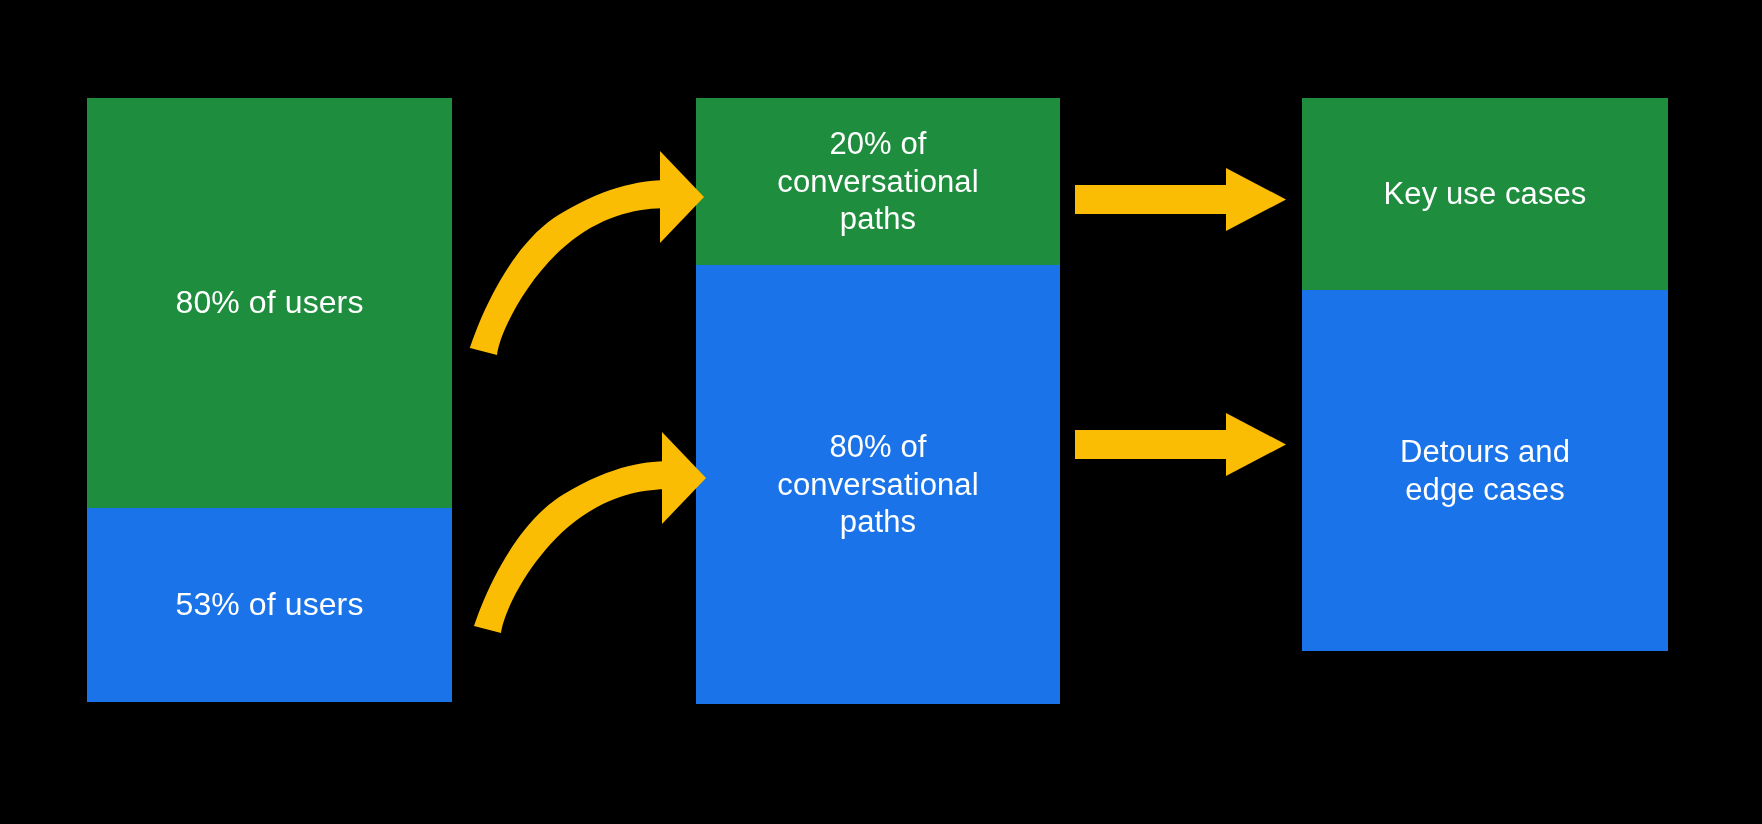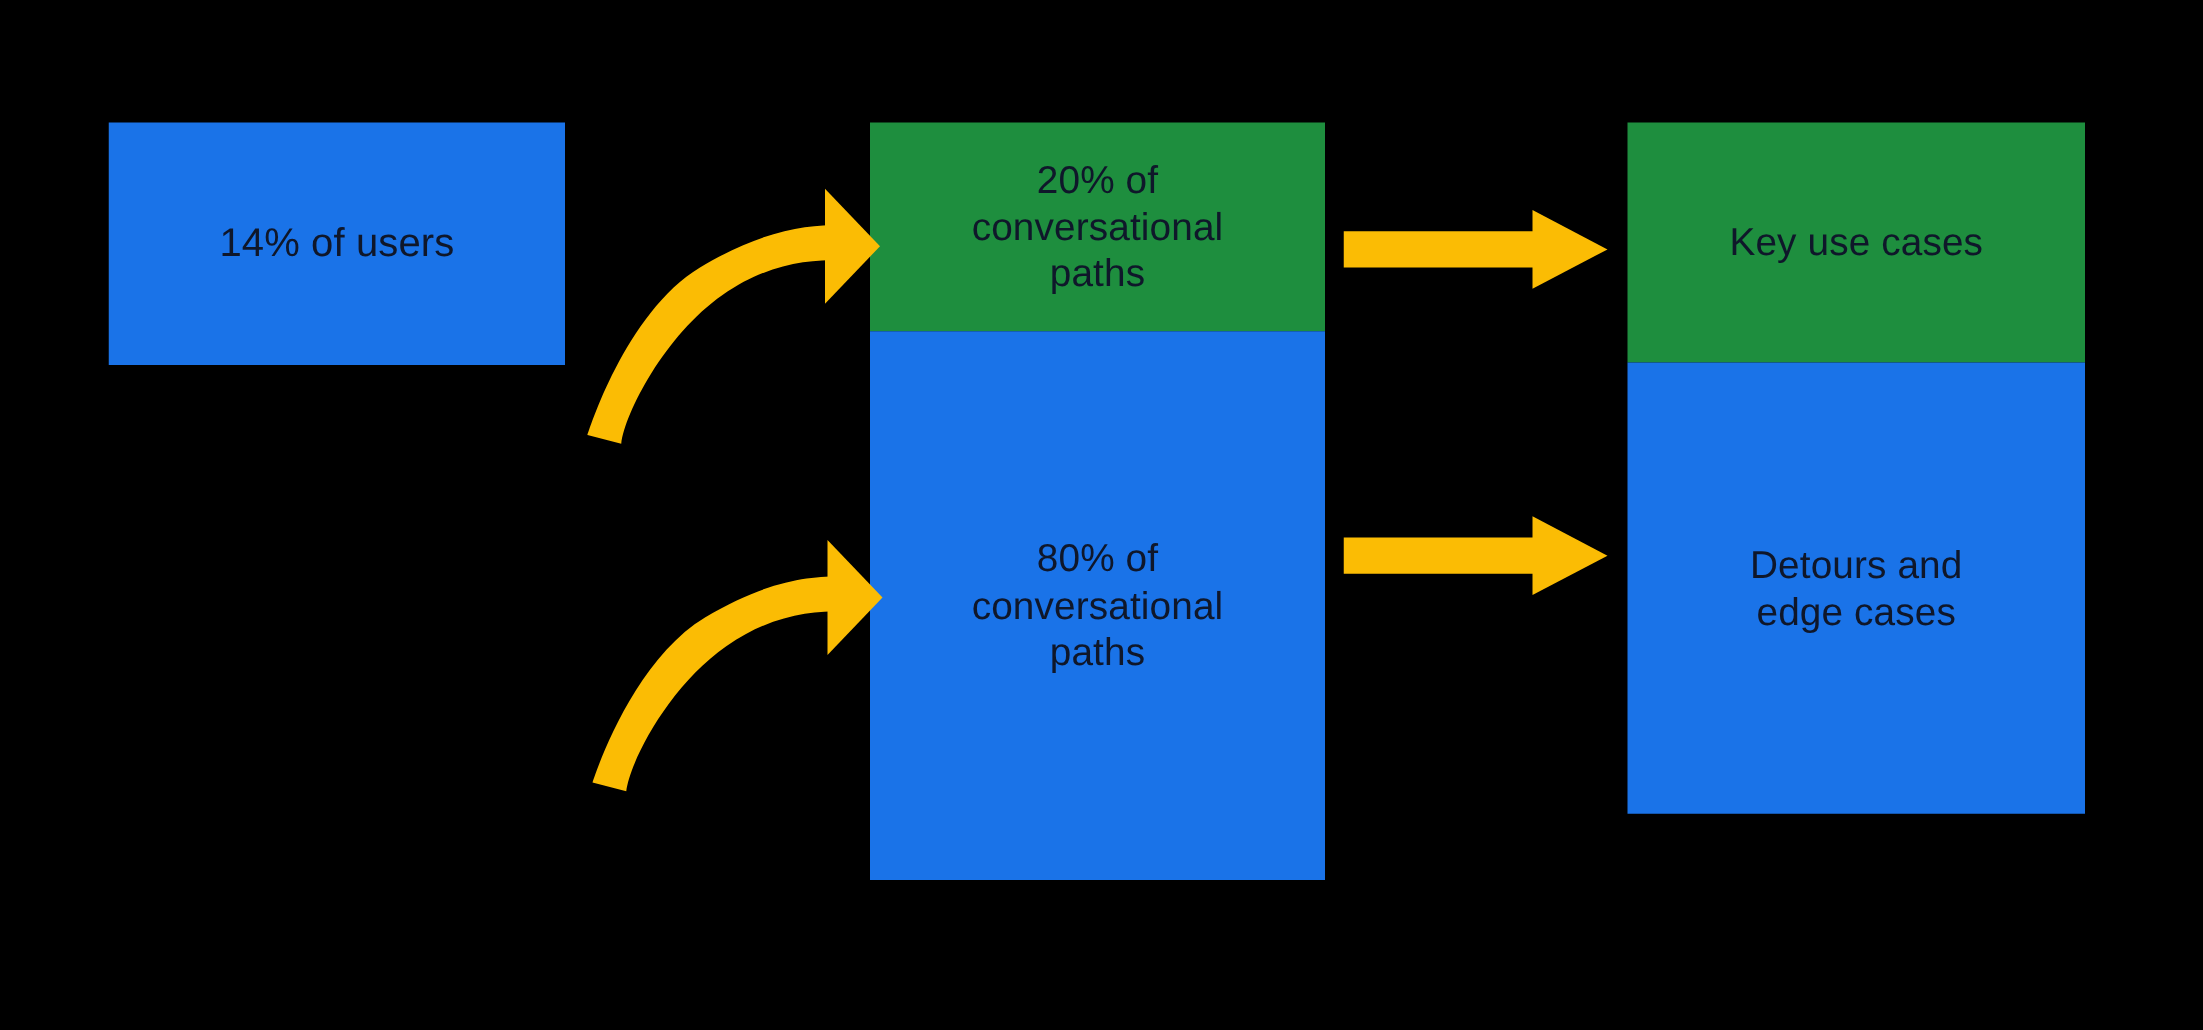--- a/index.html
+++ b/index.html
@@ -25,21 +25,21 @@
     position: absolute;
     display: flex;
     flex-direction: column;
   }
   .segment {
     position: relative;
     display: flex;
     align-items: center;
     justify-content: center;
     box-sizing: border-box;
-    color: #0f172a;
+    color: #ffffff;
     text-align: center;
     line-height: 1.22;
     font-weight: 400;
     letter-spacing: 0.1px;
   }
   .seg-green { background: #1E8E3E; }
   .seg-blue  { background: #1A73E8; }
 
   .seg-label {
     display: block;
@@ -71,22 +71,25 @@
     pointer-events: none;
   }
   .arrow-svg { display: block; }
 </style>
 </head>
 <body>
 
 <div id="stage">
 
   <div class="column" id="col-users">
+    <div class="segment seg-green s1">
+      <span class="seg-label">80% of users</span>
+    </div>
     <div class="segment seg-blue s2">
-      <span class="seg-label">14% of users</span>
+      <span class="seg-label">53% of users</span>
     </div>
   </div>
 
   <div class="column" id="col-paths">
     <div class="segment seg-green s1">
       <span class="seg-label">20% of
 conversational
 paths</span>
     </div>
     <div class="segment seg-blue s2">

